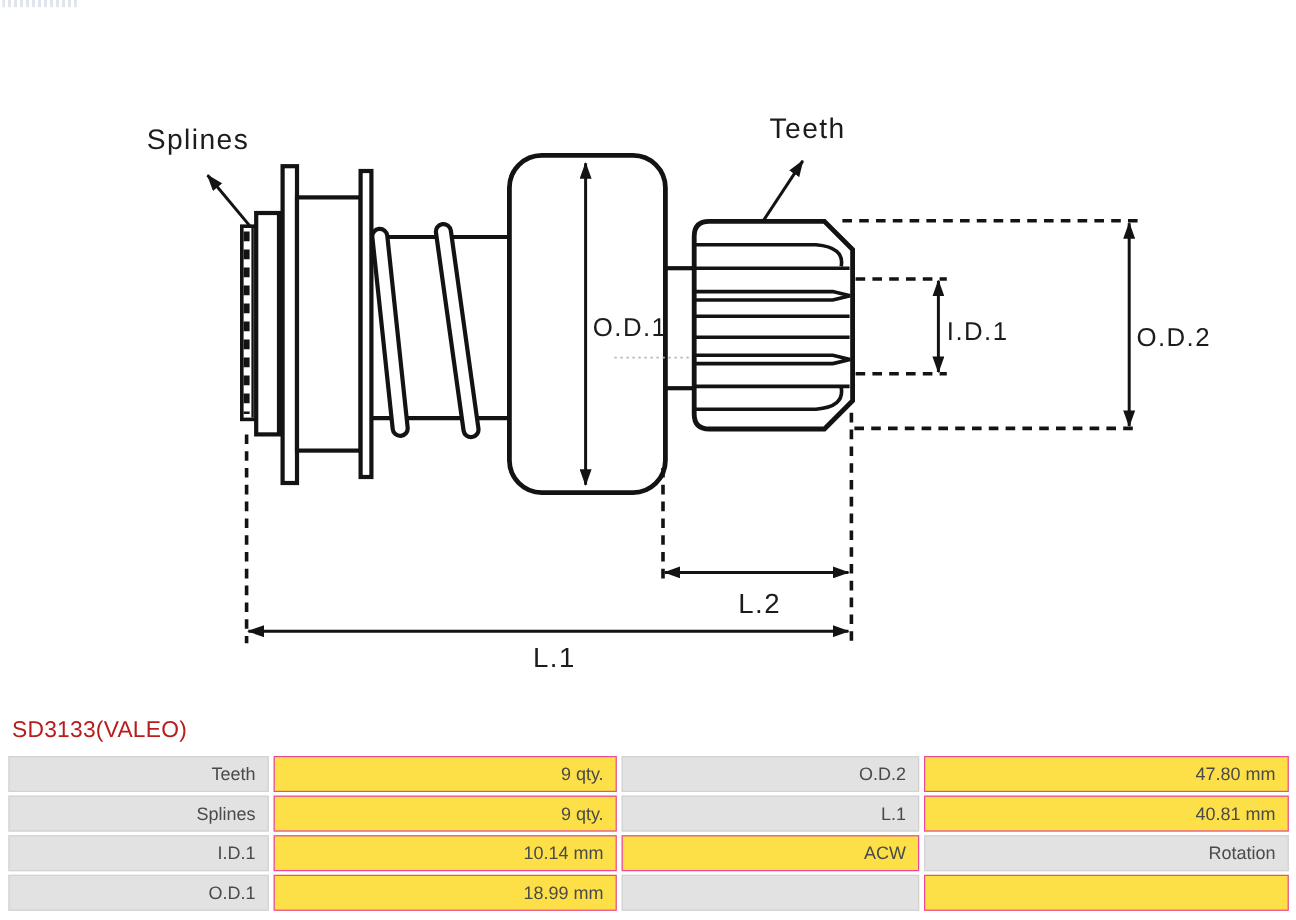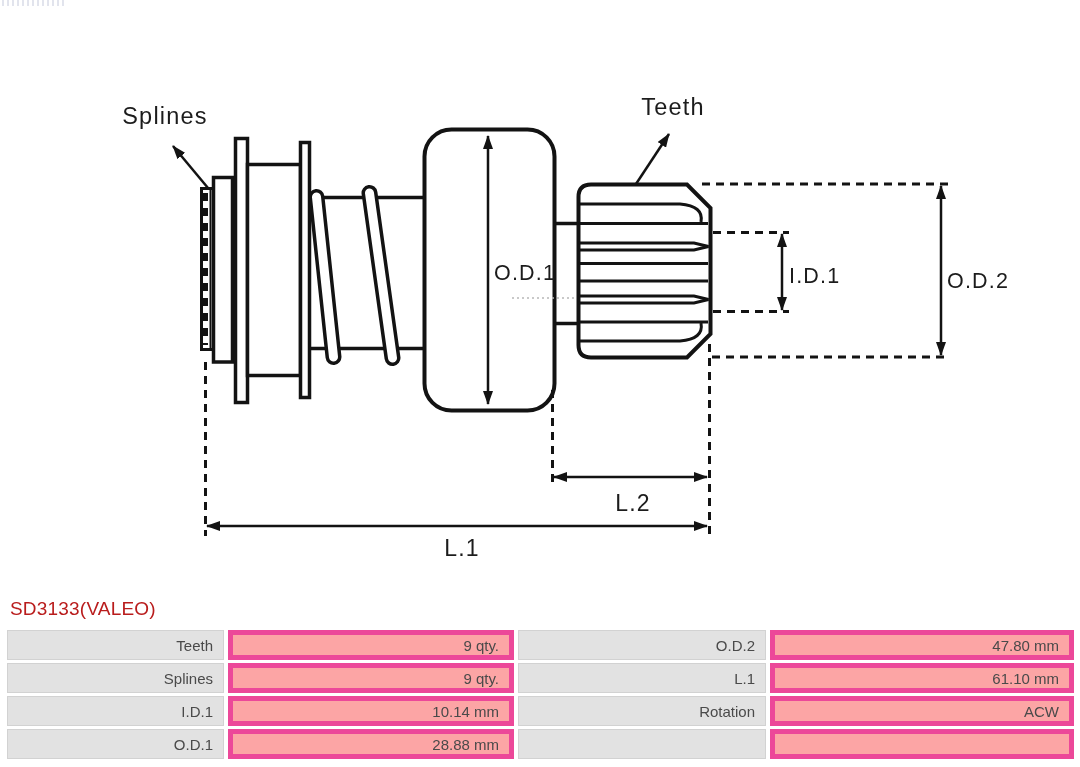--- a/index.html
+++ b/index.html
@@ -11,21 +11,21 @@
   .diagram-label{font-family:"Liberation Sans",sans-serif;font-weight:400;
         letter-spacing:1.2px;fill:#1c1c1c;}
   .partno{position:absolute;left:10px;top:598px;font-size:19px;letter-spacing:.2px;
         color:#b91c1c;}
   .spec-table{position:absolute;left:7px;top:630px;width:1067px;
         display:grid;grid-template-columns:217px 286px 248px 304px;
         grid-auto-rows:30px;column-gap:4px;row-gap:3px;font-size:15px;color:#4a4a4a;}
   .cell{box-sizing:border-box;display:flex;align-items:center;justify-content:flex-end;
         padding-right:10px;overflow:hidden;white-space:nowrap;}
   .cell.lbl{background:#e2e2e2;border:1px solid #d2d2d2;}
-  .cell.val{background:#fca5a5;border:5px solid #ec4899;}
+  .cell.val{background:#fde047;border:1px solid #ec4899;}
 </style>
 </head>
 <body>
 
 <div class="page">
 
   <div class="logo-artifact"></div>
 
   <svg class="drawing" viewBox="0 0 1080 592">
     <defs>
@@ -120,26 +120,26 @@
   <div class="spec-table">
 
     <div class="cell lbl">Teeth</div>
     <div class="cell val">9 qty.</div>
     <div class="cell lbl">O.D.2</div>
     <div class="cell val">47.80 mm</div>
 
     <div class="cell lbl">Splines</div>
     <div class="cell val">9 qty.</div>
     <div class="cell lbl">L.1</div>
-    <div class="cell val">61.10 mm</div>
+    <div class="cell val">40.81 mm</div>
 
     <div class="cell lbl">I.D.1</div>
     <div class="cell val">10.14 mm</div>
+    <div class="cell val">ACW</div>
     <div class="cell lbl">Rotation</div>
-    <div class="cell val">ACW</div>
 
     <div class="cell lbl">O.D.1</div>
-    <div class="cell val">28.88 mm</div>
+    <div class="cell val">18.99 mm</div>
     <div class="cell lbl"></div>
     <div class="cell val"></div>
   </div>
 
 </div>
 
 </body></html>

